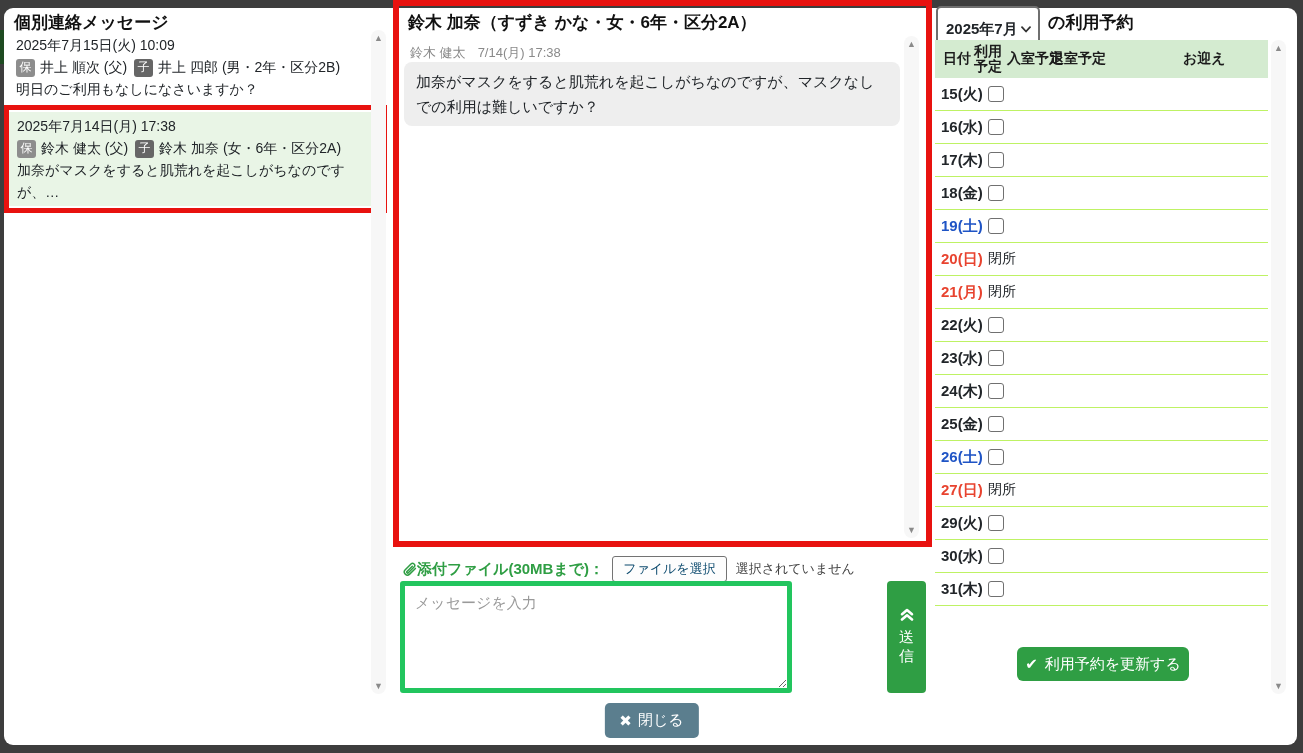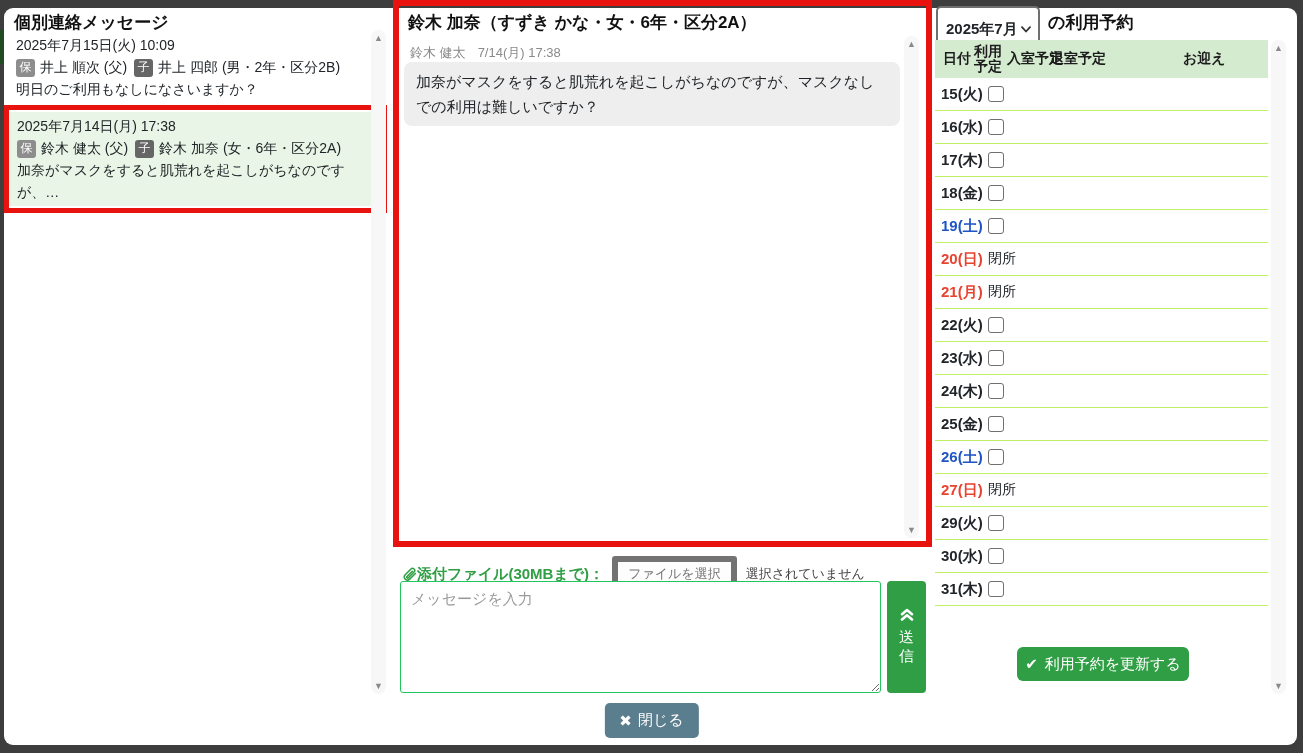--- a/index.html
+++ b/index.html
@@ -33,25 +33,25 @@
     border:6px solid #e8120f;box-sizing:border-box;z-index:40;pointer-events:none;}
   .conv-title{position:absolute;left:408px;top:11px;font-size:17px;font-weight:bold;color:#111;z-index:10;}
   .sender-line{position:absolute;left:410px;top:44px;font-size:13px;color:#8a8a8a;z-index:10;}
   .sender-name{margin-right:12px;}
   .bubble{position:absolute;left:404px;top:62px;width:472px;background:#eeeeee;border-radius:8px;
     padding:7px 12px;font-size:15px;line-height:25px;color:#212529;z-index:10;}
 
   
   .attach-row{position:absolute;left:402px;top:556px;display:flex;align-items:center;font-size:15px;}
   .attach-label{color:#2f9e44;font-weight:bold;}
-  .file-btn{margin-left:8px;font-size:13px;color:#737373;background:#fdfdfd;border:6px solid #737373;
+  .file-btn{margin-left:8px;font-size:13px;color:#0c4a6e;background:#fdfdfd;border:1px solid #737373;
     border-radius:3px;padding:3px 10px;cursor:pointer;text-align:center;}
   .file-status{margin-left:9px;font-size:13px;color:#3f3f3f;}
-  .msg-textarea{position:absolute;left:400px;top:581px;width:481px;height:112px;box-sizing:border-box;
-    border:1px solid #22c55e;border-radius:3px;padding:8px 10px;font-size:15px;
+  .msg-textarea{position:absolute;left:400px;top:581px;width:392px;height:112px;box-sizing:border-box;
+    border:5px solid #22c55e;border-radius:3px;padding:8px 10px;font-size:15px;
     font-family:"Liberation Sans","DejaVu Sans",sans-serif;color:#8b5cf6;resize:both;}
   .msg-textarea::placeholder{color:#9a9a9a;}
   .send-btn{position:absolute;left:887px;top:581px;width:39px;height:112px;background:#2f9e44;border:none;
     border-radius:4px;color:#fff;font-size:15px;display:flex;flex-direction:column;align-items:center;
     justify-content:center;gap:7px;cursor:pointer;font-family:inherit;}
   .close-btn{position:absolute;left:50%;transform:translateX(-50%);top:703px;height:35px;background:#5b7e8e;
     color:#fff;border:none;border-radius:5px;font-size:15px;padding:0 15px;display:flex;align-items:center;
     gap:6px;cursor:pointer;font-family:inherit;}
   .x-glyph{font-size:15px;font-weight:bold;}
 

